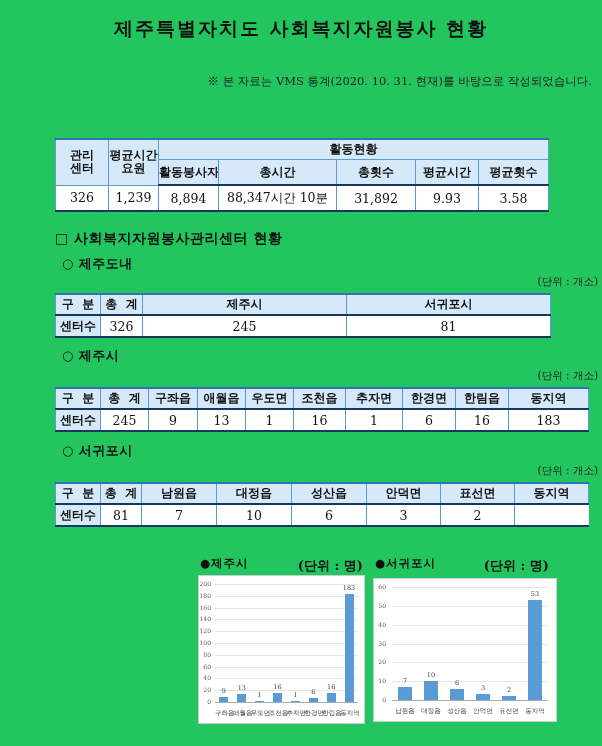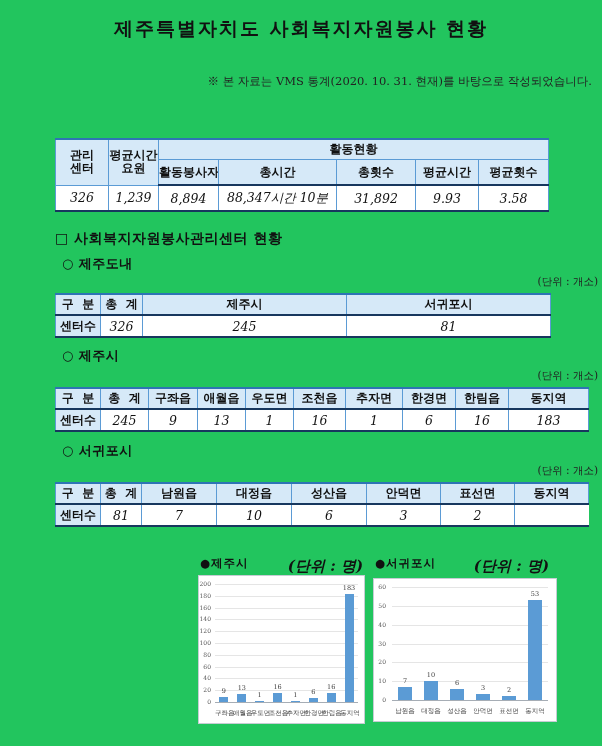--- a/index.html
+++ b/index.html
@@ -22,32 +22,32 @@
   .sub-heading { left:62px; font-size:13px; font-weight:bold; letter-spacing:0.5px; }
   .unit-label { left:0; right:10px; text-align:right; font-size:10.5px; color:#222; }
 
   table.t { border-collapse:collapse; table-layout:fixed; position:absolute;
     border-top:2px solid #2e74b5; border-bottom:2px solid #17375e; background:#fff; }
   table.t th, table.t td {
     border:1px solid #5b9bd5; text-align:center; vertical-align:middle;
     padding:0; font-size:12px; overflow:hidden;
   }
   table.t th { background:#d6e9f8; font-weight:bold; white-space:pre; }
-  table.t td { font-size:12.5px; font-weight:normal; background:#fff;font-style:italic; }
+  table.t td { font-size:12.5px; font-weight:normal; background:#fff; }
   table.t tr.hdr-last th { border-bottom:2px solid #17375e; }
   .t1 tr.r1 th { height:19px; font-size:12px;margin-top:8px; }
   .t1 tr.r2 th { height:24px;margin-top:24px; }
   .t1 tr.r3 td { height:24px; }
   .t1 th.two-line { line-height:13px; font-size:12px; }
   .t-sub tr.hrow th { height:19px; }
   .t-sub tr.drow td, .t-sub tr.drow th { height:20px; }
 
   
   .chart-title { position:absolute; font-size:11.5px; font-weight:bold; letter-spacing:1px; }
-  .chart-unit { position:absolute; font-size:15px; font-weight:bold;font-style:italic; }
+  .chart-unit { position:absolute; font-size:13px; font-weight:bold; }
   .pie-wrap { left:40px; top:552px; width:160px; height:194px; }
   .pie { position:absolute; left:29px; top:40px; width:112px; height:112px; border-radius:50%; }
   .pie-label { position:absolute; text-align:center; font-size:9px; line-height:13px; color:#000; }
   .pie-label .pct { font-size:8.5px; }
   .bar-chart { position:absolute; }
   .bar-chart .box { position:absolute; left:0; right:0; border:1px solid #c6cdd4; background:#fff; }
   .plot { position:absolute; left:16px; right:6px; top:8px; bottom:21px; }
   .gridline { position:absolute; left:0; right:0; height:1px; background:#e5e5e5; }
   .gridline.axis { background:#a6adb5; }
   .ylabels { position:absolute; left:0; width:14px; top:8px; bottom:21px; }

